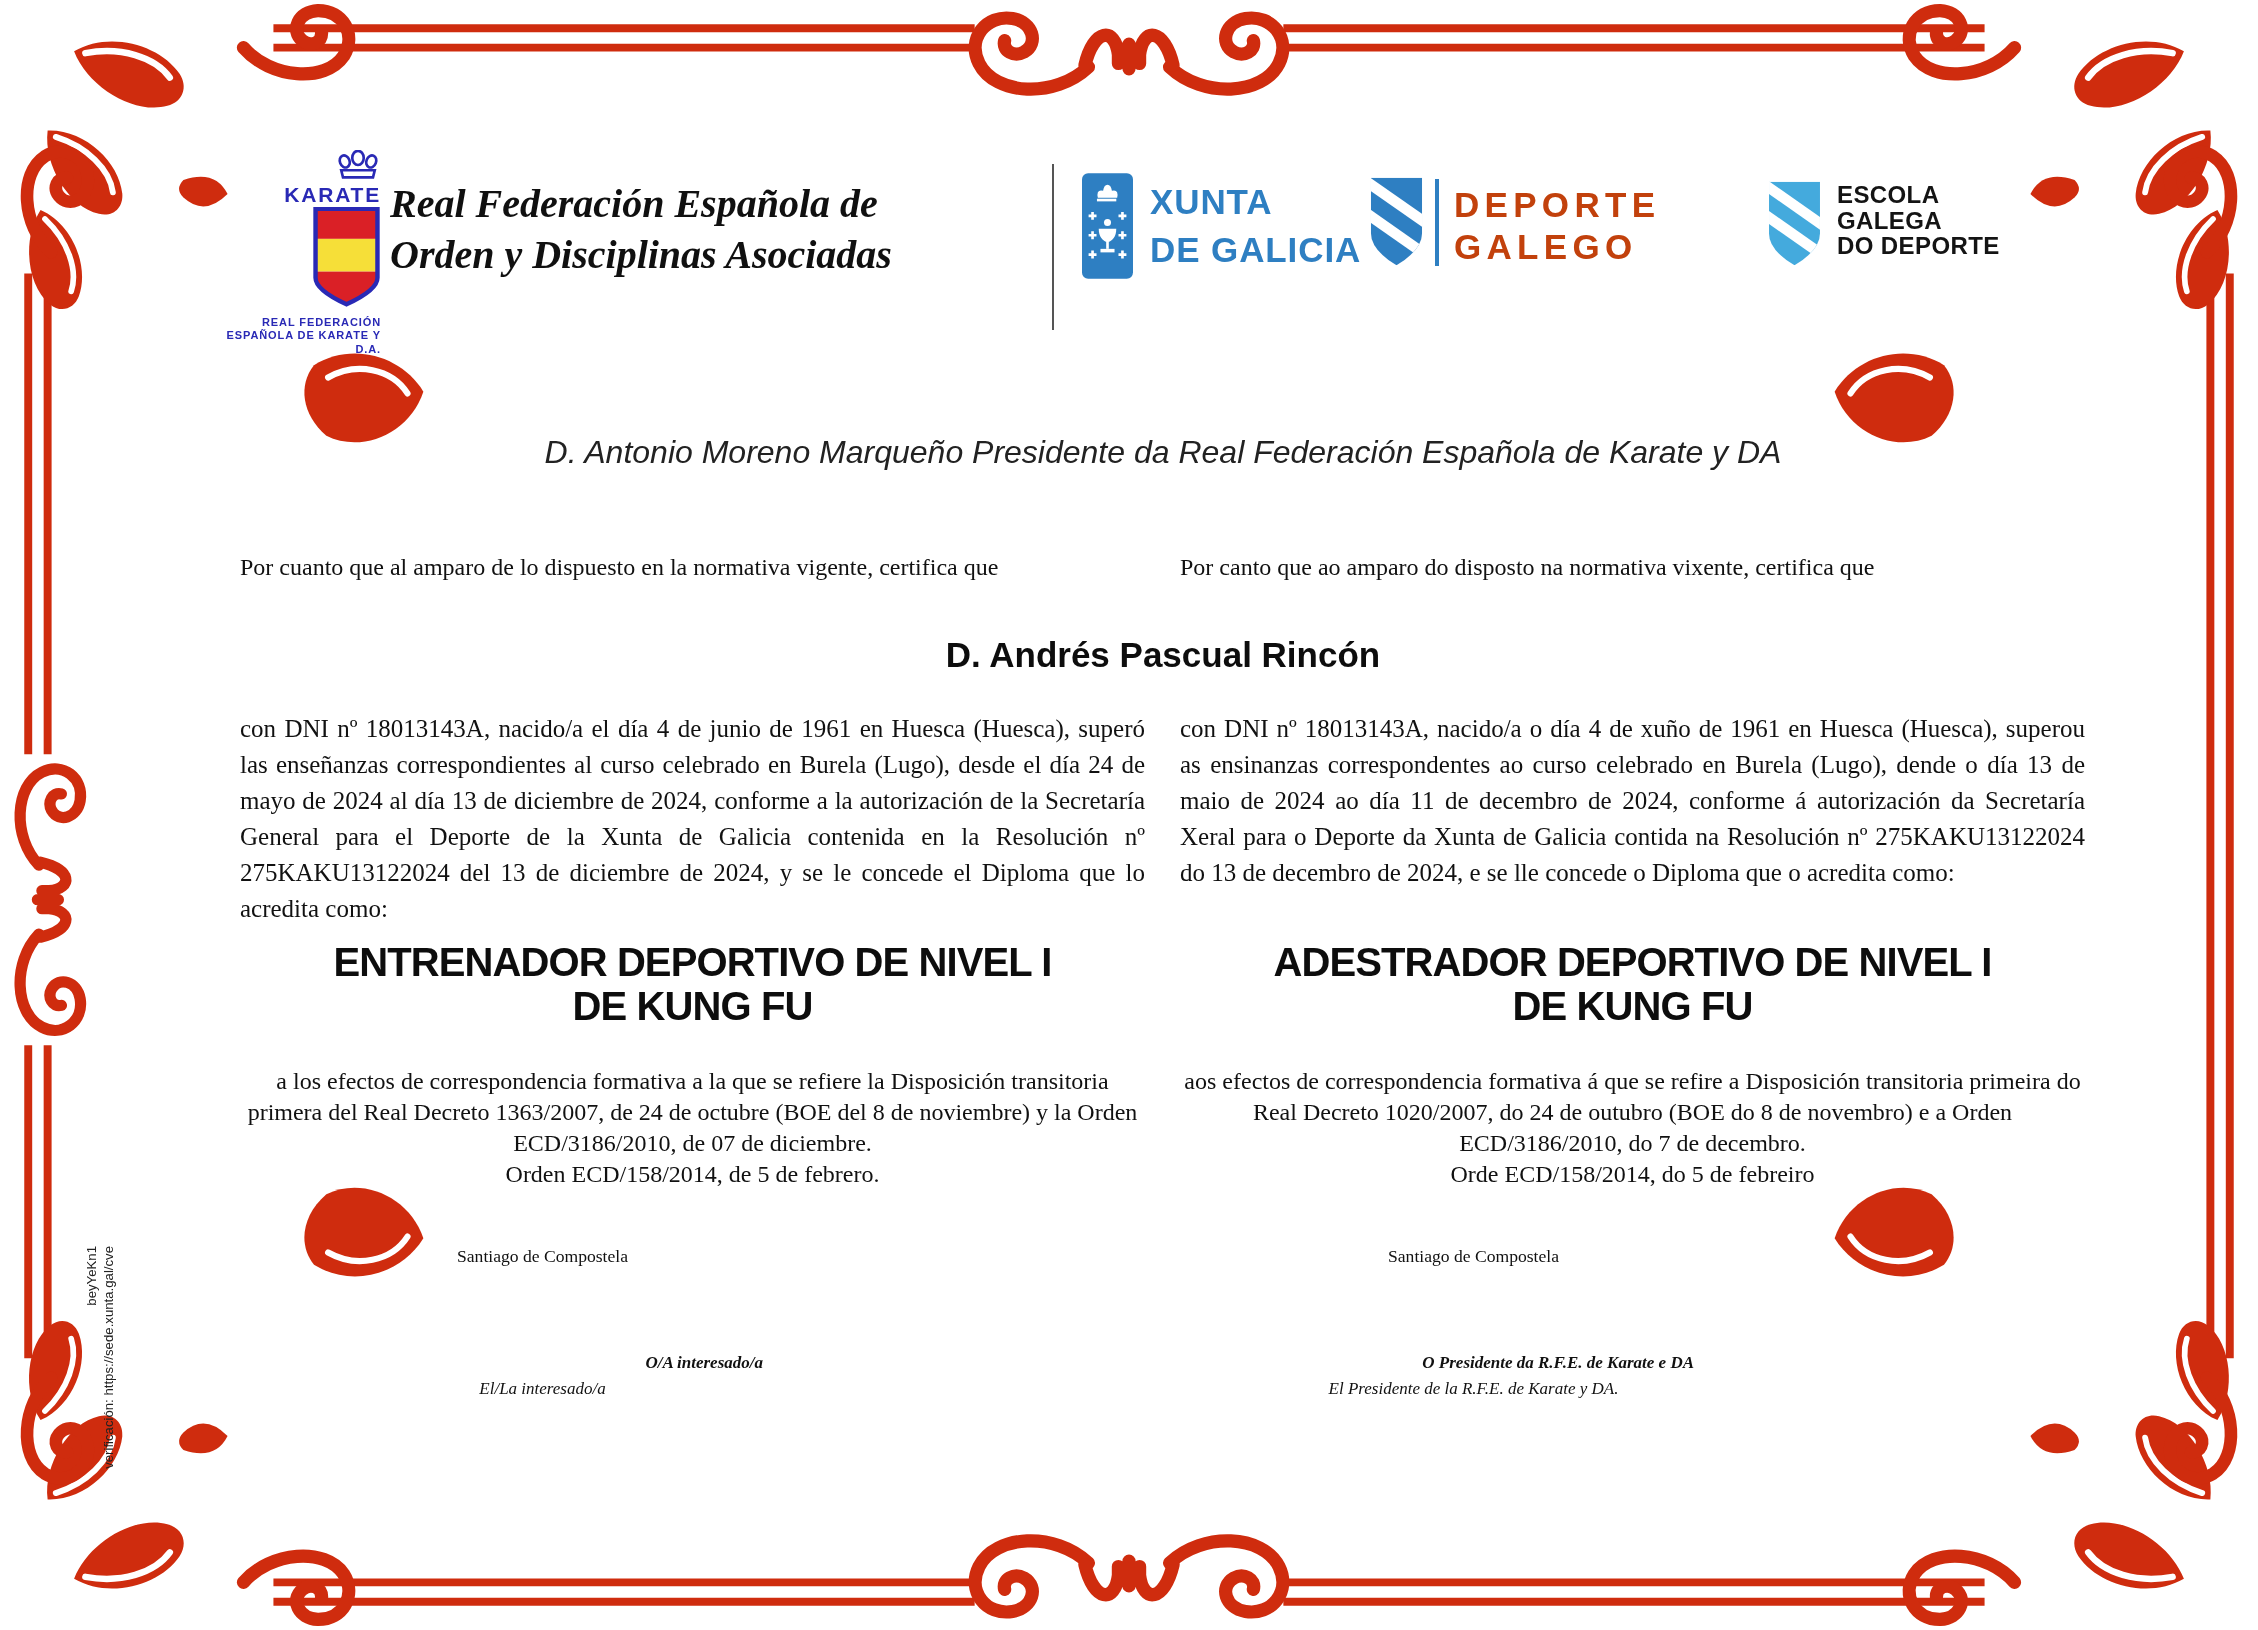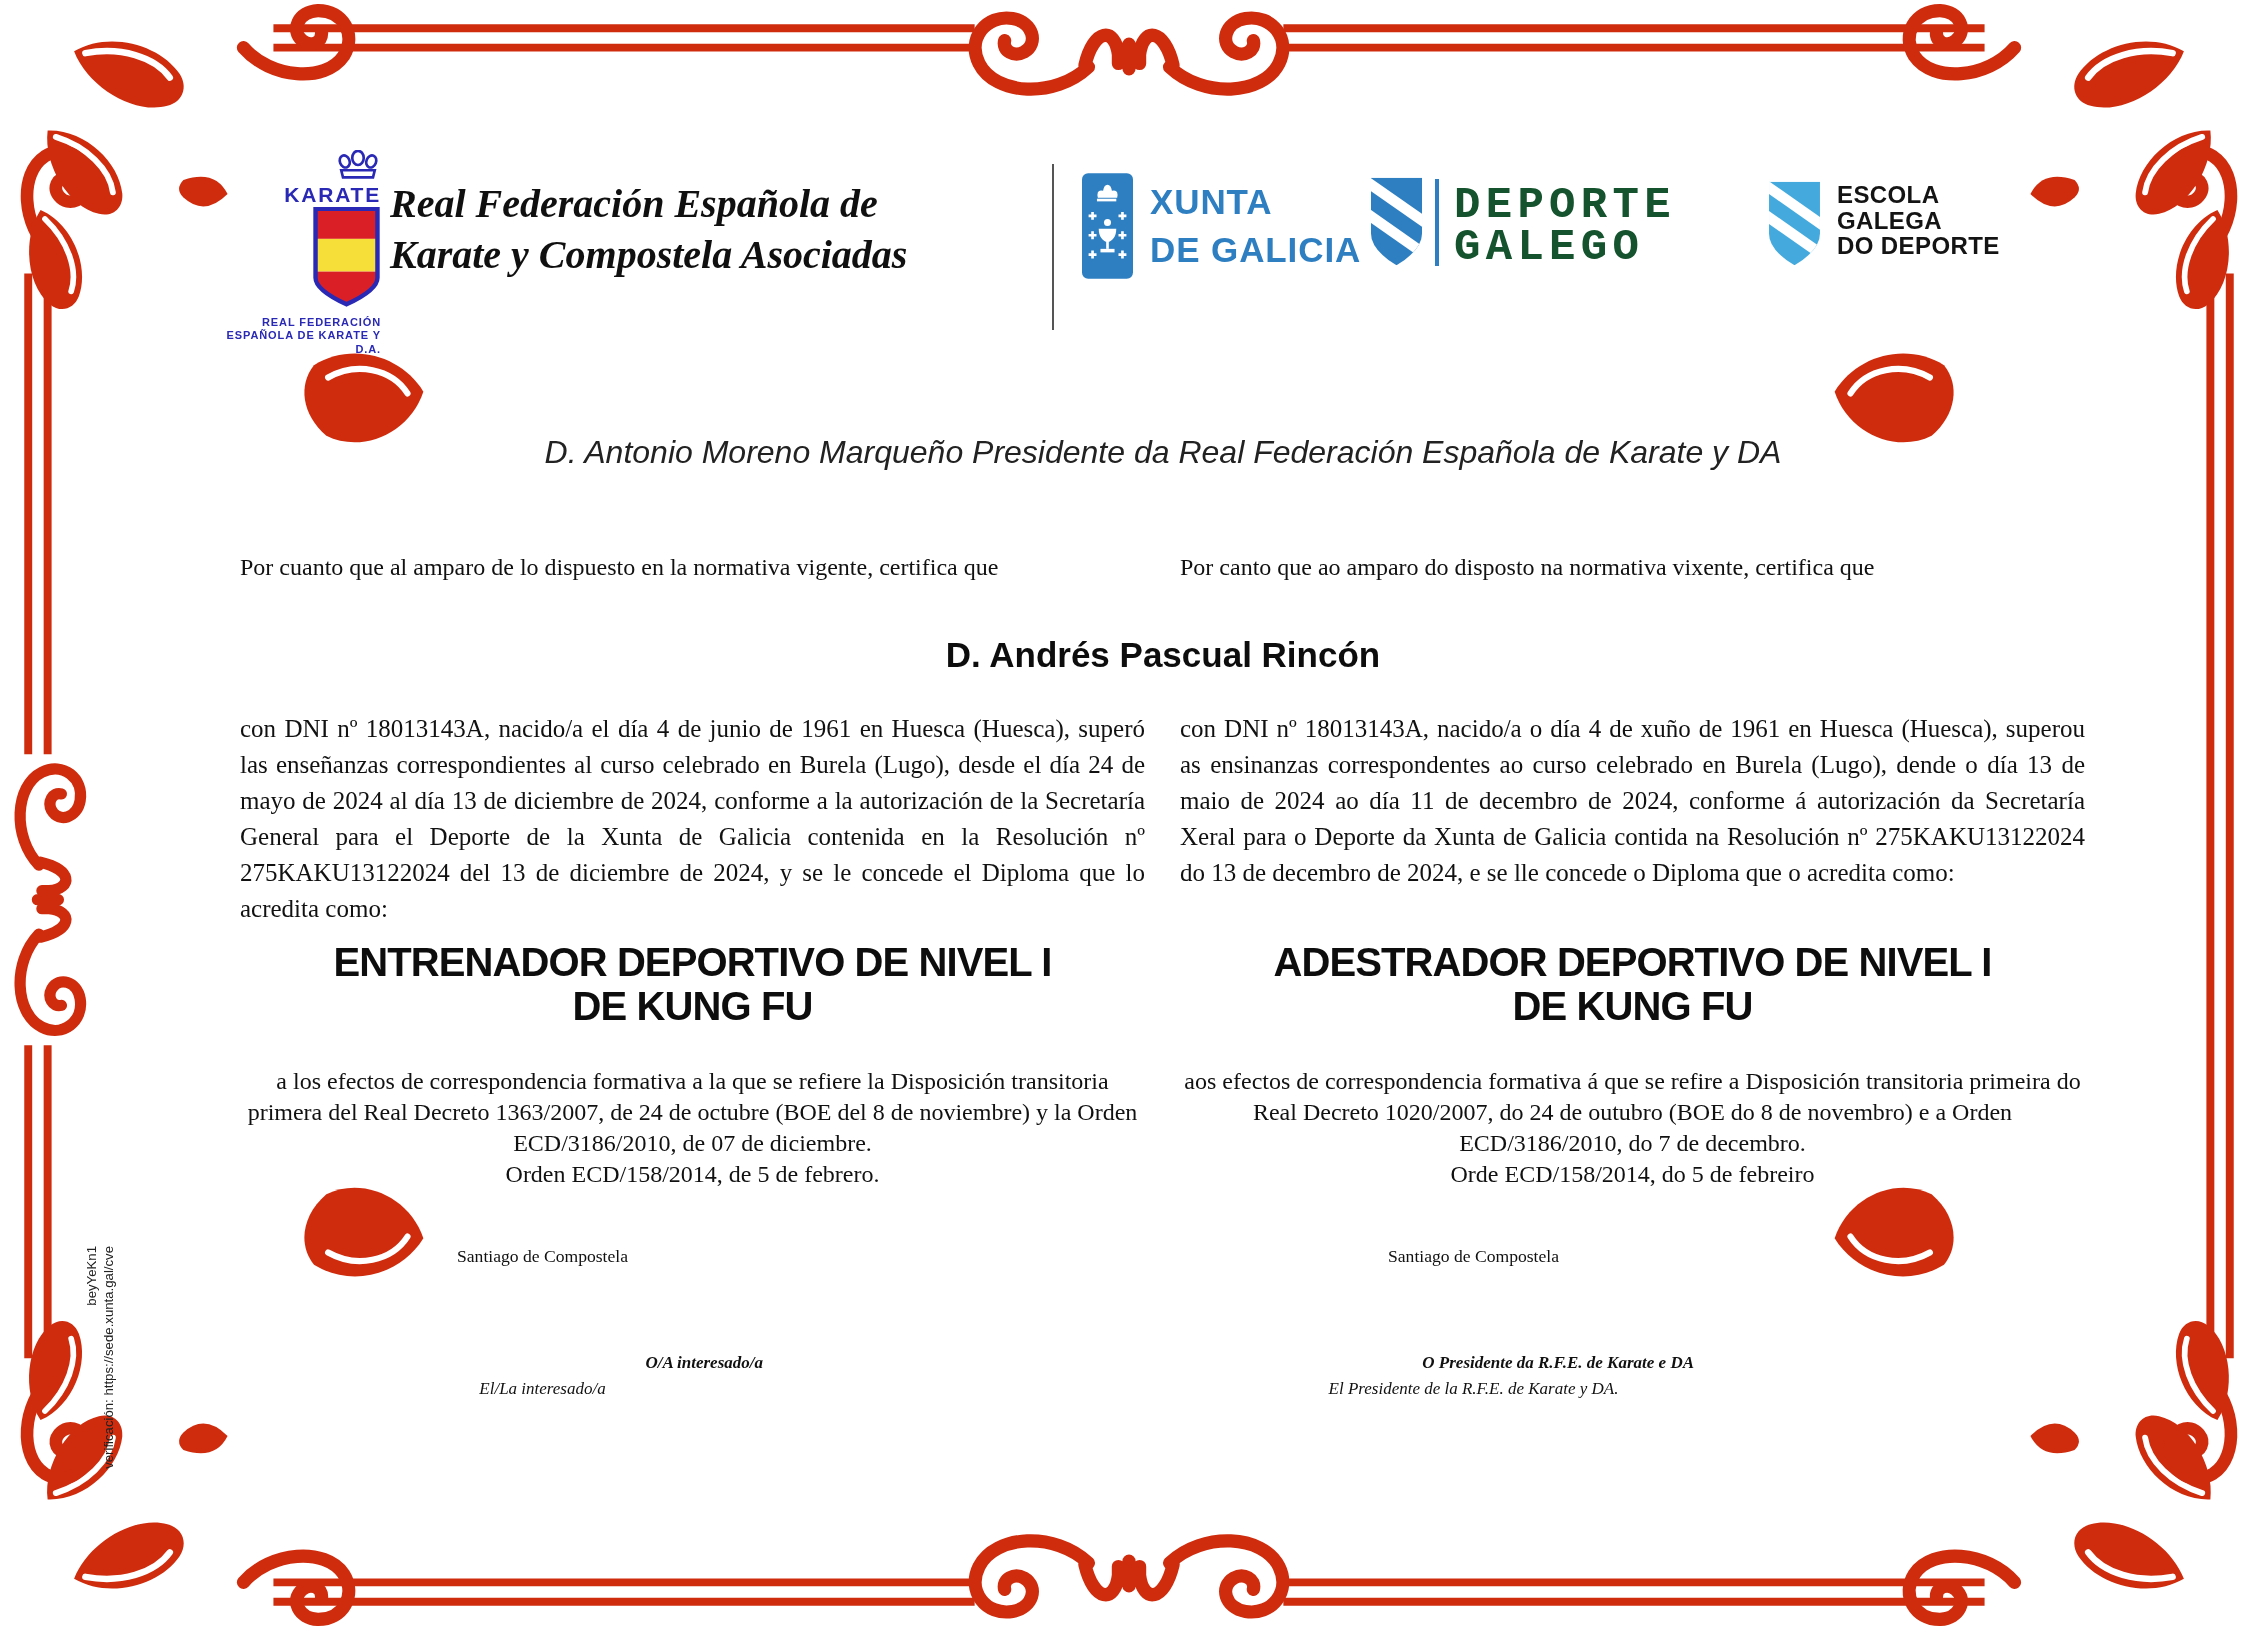--- a/index.html
+++ b/index.html
@@ -18,22 +18,22 @@
   .rfek-caption{font-family:"Liberation Sans",sans-serif;font-size:11px;font-weight:600;
     color:#2929b5;letter-spacing:0.9px;line-height:13.2px;margin-top:5.3px;}
   .org-title{left:390px;top:178px;width:635px;font-weight:bold;font-style:italic;
     font-size:40px;line-height:51px;color:#101010;}
   .hdr-divider{left:1052px;top:164px;width:1.8px;height:166px;background:#555;}
   .xunta-emblem{left:1082px;top:173px;}
   .xunta-text{left:1150px;top:178px;font-family:"Liberation Sans",sans-serif;font-weight:600;
     font-size:35px;line-height:48px;color:#2e7fc2;letter-spacing:0.9px;}
   .dg-shield{left:1369px;top:176px;}
   .dg-bar{left:1435px;top:179px;width:4.4px;height:87px;background:#2e7fc2;}
-  .dg-text{left:1454px;top:184px;font-family:Liberation Mono, monospace;font-weight:600;
-    font-size:44px;line-height:42px;color:#14532d;letter-spacing:5.3px;}
+  .dg-text{left:1454px;top:184px;font-family:Liberation Sans, sans-serif;font-weight:600;
+    font-size:35px;line-height:42px;color:#c2410c;letter-spacing:5.3px;}
   .escola-shield{left:1767px;top:180px;}
   .escola-text{left:1837px;top:182px;font-family:"Liberation Sans",sans-serif;font-weight:700;
     font-size:24px;line-height:25.6px;color:#141414;letter-spacing:0.4px;}
 
   
   .certifier{left:240px;top:434px;width:1846px;text-align:center;
     font-family:"Liberation Sans",sans-serif;font-style:italic;font-size:32px;color:#222;}
   .recipient{left:240px;top:635px;width:1846px;text-align:center;
     font-family:"Liberation Sans",sans-serif;font-weight:bold;font-size:35px;color:#0d0d0d;}
 
@@ -134,21 +134,21 @@
         <path d="M4 2 h70 v78 q0 14 -35 30 q-35 -16 -35 -30 Z" fill="none" stroke="#2929b5" stroke-width="5"></path>
       </svg>
       <div class="rfek-caption">
         <div>REAL FEDERACIÓN</div>
         <div>ESPAÑOLA DE KARATE Y D.A.</div>
       </div>
     </div>
 
     <div class="abs org-title">
       <div>Real Federación Española de</div>
-      <div>Karate y Compostela Asociadas</div>
+      <div>Orden y Disciplinas Asociadas</div>
     </div>
 
     <div class="abs hdr-divider"></div>
 
     <svg class="abs xunta-emblem" width="51" height="106" viewBox="0 0 58 120">
       <rect x="0" y="0" width="58" height="120" rx="7" fill="#2e7fc2"></rect>
       <g fill="#ffffff">
         <path d="M18 28 q-2 -10 6 -8 q1 -7 5 -7 q4 0 5 7 q8 -2 6 8 z"></path>
         <rect x="17" y="29" width="22" height="3"></rect>
         <circle cx="29" cy="56" r="4"></circle>

